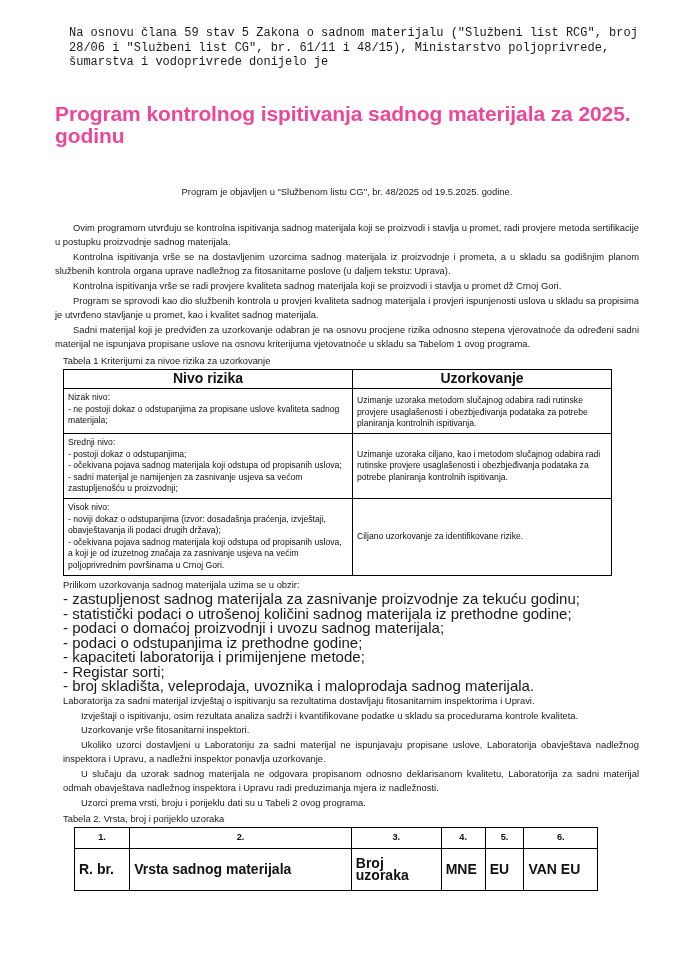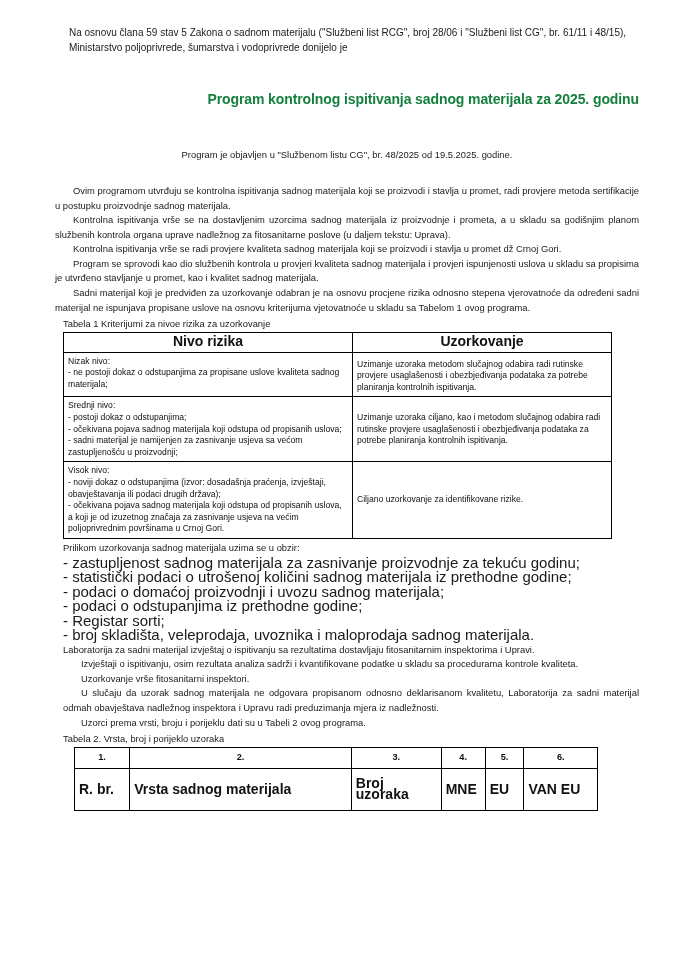--- a/index.html
+++ b/index.html
@@ -19,33 +19,34 @@
   .page {
     position: relative;
     width: 679px;
     height: 960px;
     box-sizing: border-box;
     padding: 26px 40px 0 55px;
   }
 
   
   .intro {
-    font-size: 10px;
+    font-size: 12px;
     line-height: 14.6px;
     text-align: left;
     margin: 0 0 0 0;
     padding-left: 14px;
     color: #1a1a1a;
+    font-family: Liberation Mono, monospace;
   }
   .doc-title {
-    font-size: 14px;
+    font-size: 21px;
     line-height: 22px;
     font-weight: bold;
-    color: #15803d;
-    text-align: right;
+    color: #ec4899;
+    text-align: left;
     margin: 33px 0 0 0;
     letter-spacing: -0.1px;
   }
   .subtitle {
     font-size: 9.4px;
     line-height: 14px;
     text-align: center;
     margin: 38px 0 0 0;
   }
 
@@ -207,29 +208,31 @@
     </tbody>
   </table>
 
   <div style="margin-top:2px;">
     <p class="para noindent" style="margin-left:8px;">Prilikom uzorkovanja sadnog materijala uzima se u obzir:</p>
     <ul class="dash-list" style="margin-left:8px;">
       <li>- zastupljenost sadnog materijala za zasnivanje proizvodnje za tekuću godinu;</li>
       <li>- statistički podaci o utrošenoj količini sadnog materijala iz prethodne godine;</li>
       <li>- podaci o domaćoj proizvodnji i uvozu sadnog materijala;</li>
       <li>- podaci o odstupanjima iz prethodne godine;</li>
+      <li>- kapaciteti laboratorija i primijenjene metode;</li>
       <li>- Registar sorti;</li>
       <li>- broj skladišta, veleprodaja, uvoznika i maloprodaja sadnog materijala.</li>
     </ul>
   </div>
 
   <div>
     <p class="para noindent" style="margin-left:8px;">Laboratorija za sadni materijal izvještaj o ispitivanju sa rezultatima dostavljaju fitosanitarnim inspektorima i Upravi.</p>
     <p class="para" style="margin-left:8px;">Izvještaji o ispitivanju, osim rezultata analiza sadrži i kvantifikovane podatke u skladu sa procedurama kontrole kvaliteta.</p>
     <p class="para" style="margin-left:8px;">Uzorkovanje vrše fitosanitarni inspektori.</p>
+    <p class="para" style="margin-left:8px;">Ukoliko uzorci dostavljeni u Laboratoriju za sadni materijal ne ispunjavaju propisane uslove, Laboratorija obavještava nadležnog inspektora i Upravu, a nadležni inspektor ponavlja uzorkovanje.</p>
     <p class="para" style="margin-left:8px;">U slučaju da uzorak sadnog materijala ne odgovara propisanom odnosno deklarisanom kvalitetu, Laboratorija za sadni materijal odmah obavještava nadležnog inspektora i Upravu radi preduzimanja mjera iz nadležnosti.</p>
     <p class="para" style="margin-left:8px;">Uzorci prema vrsti, broju i porijeklu dati su u Tabeli 2 ovog programa.</p>
   </div>
 
   <div class="tab-caption">Tabela 2. Vrsta, broj i porijeklo uzoraka</div>
 
   <table class="doc-table" id="sample-table">
     <colgroup>
       <col class="w1">
         <col class="w2">

